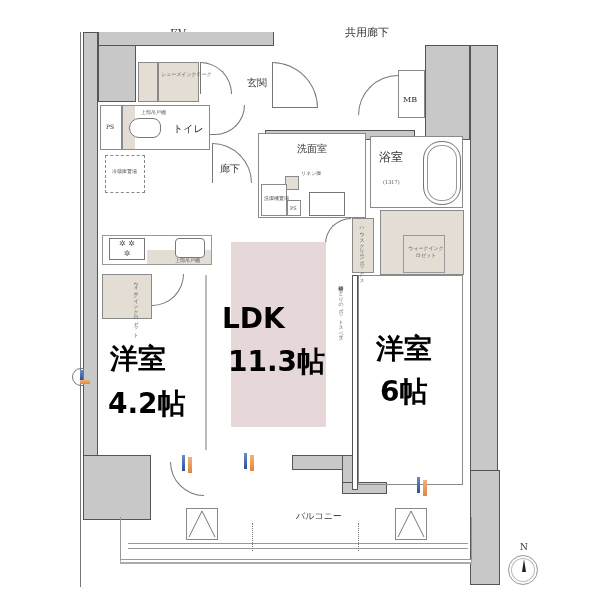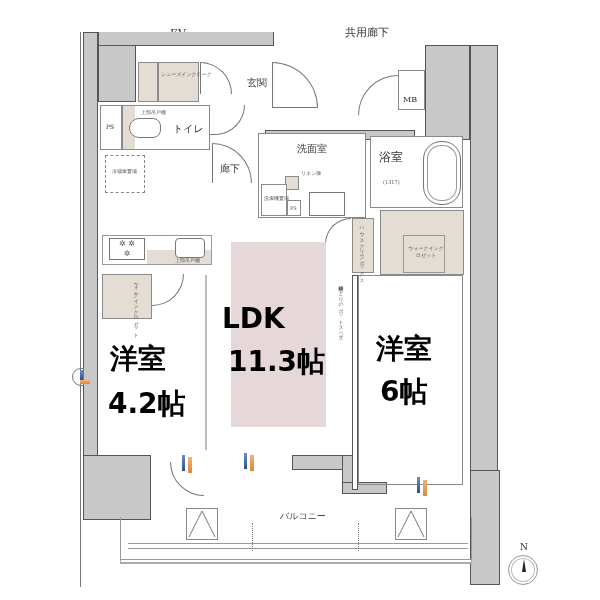--- a/index.html
+++ b/index.html
@@ -42,21 +42,21 @@
 <div class="wall" style="left:352px;top:275px;width:6px;height:215px;background:#fff;"></div>
 
 <div class="room beige" style="left:138px;top:62px;width:20px;height:40px;"></div>
 <div class="room beige" style="left:158px;top:62px;width:41px;height:40px;">
   <div class="lbl tiny" style="left:2px;top:8px;">シューズインクローク</div>
 </div>
 <div class="door" style="left:200px;top:62px;width:32px;height:32px;border-radius:0 32px 0 0;border-left:1px solid #777;border-bottom:none;"></div>
 <div class="lbl" style="left:247px;top:76px;font-size:10px;">玄関</div>
 <div class="door" style="left:272px;top:62px;width:46px;height:46px;border-radius:0 46px 0 0;border-left:1px solid #777;"></div>
 
-<div class="room" style="left:398px;top:70px;width:27px;height:40px;">
+<div class="room" style="left:398px;top:70px;width:27px;height:48px;">
   <div class="lbl" style="left:4px;top:24px;font-size:8px;">MB</div>
 </div>
 <div class="door" style="left:358px;top:75px;width:40px;height:40px;border-radius:40px 0 0 0;border-right:none;border-bottom:none;"></div>
 
 <div class="room" style="left:100px;top:105px;width:22px;height:45px;">
   <div class="lbl" style="left:5px;top:17px;font-size:6px;">PS</div>
 </div>
 <div class="room" style="left:122px;top:105px;width:88px;height:45px;text-align:center;">
   <div class="abs beige" style="left:0;top:0;width:12px;height:43px;"></div>
   <div class="lbl tiny" style="left:18px;top:3px;">上部吊戸棚</div>
@@ -132,21 +132,21 @@
 <div class="mark blue" style="left:244px;top:453px;"></div>
 <div class="mark orange" style="left:250px;top:455px;"></div>
 <div class="mark blue" style="left:417px;top:477px;"></div>
 <div class="mark orange" style="left:423px;top:480px;"></div>
 <div class="mark blue" style="left:80px;top:370px;height:10px;"></div>
 <div class="mark orange" style="left:80px;top:380px;height:4px;width:10px;"></div>
 
 <div class="door" style="left:170px;top:462px;width:34px;height:34px;border-radius:0 0 0 34px;border-top:none;border-right:none;"></div>
 <div class="abs" style="left:120px;top:517px;width:350px;height:42px;border:1px solid #999;border-top:none;box-shadow:0 3px 0 -1px #fff, 0 4px 0 0 #aaa;"></div>
 <div class="abs" style="left:128px;top:543px;width:340px;height:4px;border-top:1px solid #999;border-bottom:1px solid #999;"></div>
-<div class="lbl" style="left:280px;top:510px;font-size:9px;">バルコニー</div>
+<div class="lbl" style="left:296px;top:510px;font-size:9px;">バルコニー</div>
 <div class="abs" style="left:186px;top:508px;width:32px;height:32px;border:1px solid #888;box-sizing:border-box;">
   <svg width="30" height="30" viewBox="0 0 30 30">
       <polyline points="2,28 15,2 28,28" fill="none" stroke="#777" stroke-width="1"></polyline>
     </svg>
 </div>
 <div class="abs" style="left:395px;top:508px;width:32px;height:32px;border:1px solid #888;box-sizing:border-box;">
   <svg width="30" height="30" viewBox="0 0 30 30">
       <polyline points="2,28 15,2 28,28" fill="none" stroke="#777" stroke-width="1"></polyline>
     </svg>
 </div>

